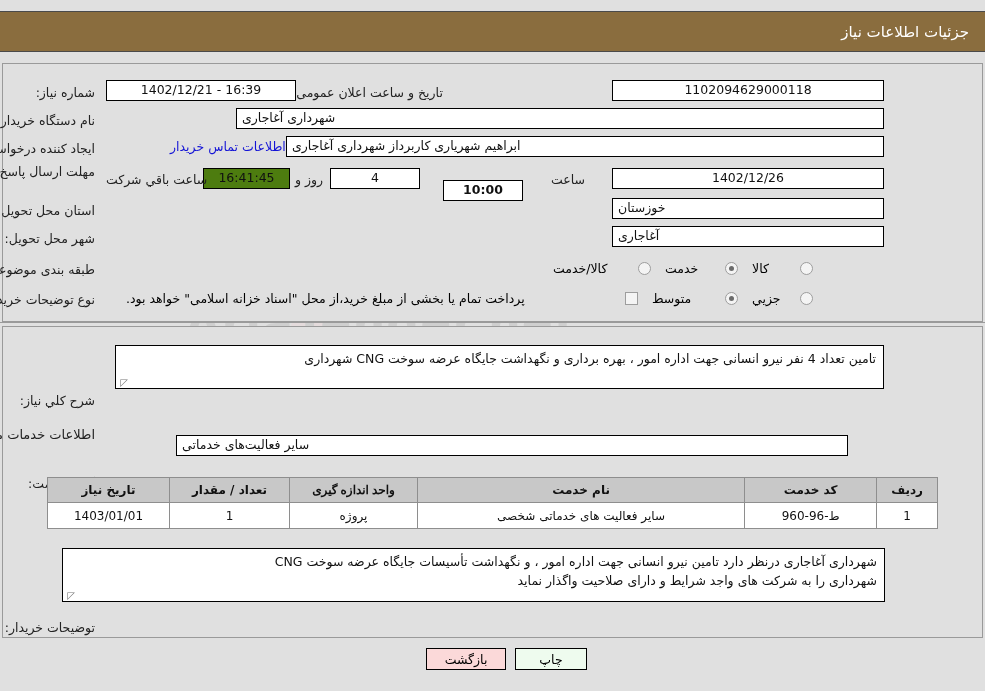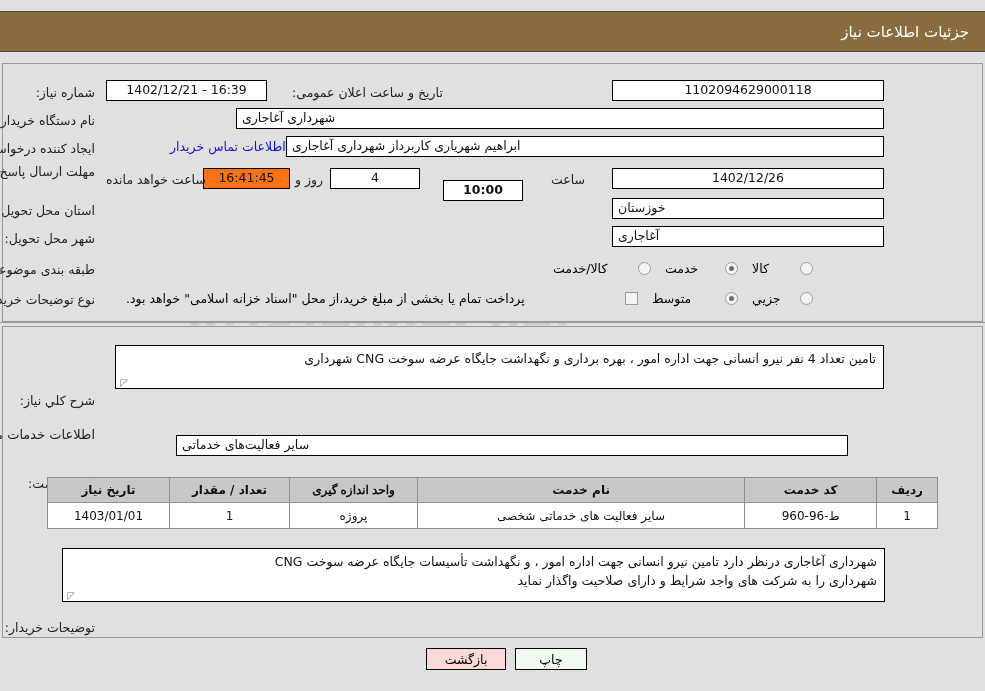--- a/index.html
+++ b/index.html
@@ -86,21 +86,21 @@
     font-size: 12.5px;
     color: #111;
     padding: 0 5px;
     line-height: 1;
     display: flex;
     align-items: center;
     z-index: 4;
   }
   .fld.center { justify-content: center; }
   .fld.right  { justify-content: flex-end; }
-  .fld.cream  { background: #f97316; }
+  .fld.cream  { background: #4d7c0f; }
   .fld.ltr    { direction: ltr; }
 
   .link {
     position: absolute;
     color: #1414d6;
     font-size: 12.5px;
     white-space: nowrap;
     cursor: pointer;
     z-index: 5;
   }
@@ -221,37 +221,37 @@
   <div class="header-bar">
     <div class="header-title">جزئیات اطلاعات نیاز</div>
   </div>
 
   <div class="panel panel-top"></div>
 
   <div class="lbl" style="right:890px; top:85px;">شماره نیاز:</div>
   <div class="fld center ltr" style="left:612px; top:80px; width:272px; height:21px;">1102094629000118</div>
 
   <div class="lbl" style="left:292px; top:85px;">تاریخ و ساعت اعلان عمومی:</div>
-  <div class="fld center ltr" style="left:106px; top:80px; width:161px; height:21px;">1402/12/21 - 16:39</div>
+  <div class="fld center ltr" style="left:106px; top:80px; width:190px; height:21px;">1402/12/21 - 16:39</div>
 
   <div class="lbl" style="right:890px; top:113px;">نام دستگاه خریدار:</div>
   <div class="fld right" style="left:236px; top:108px; width:648px; height:21px;">شهرداری آغاجاری</div>
 
   <div class="lbl" style="right:890px; top:141px;">ایجاد کننده درخواست:</div>
   <div class="fld right" style="left:286px; top:136px; width:598px; height:21px;">ابراهیم شهریاری کاربرداز شهرداری آغاجاری</div>
   <div class="link" style="left:170px; top:139px;">اطلاعات تماس خریدار</div>
 
   <div class="lbl" style="right:890px; top:163px; line-height:1.45;">مهلت ارسال پاسخ: تا تاریخ:</div>
   <div class="fld center ltr" style="left:612px; top:168px; width:272px; height:21px;">1402/12/26</div>
   <div class="lbl" style="left:551px; top:172px;">ساعت</div>
   <div class="fld center ltr" style="left:443px; top:180px; width:80px; height:21px;font-weight:bold;">10:00</div>
   <div class="fld center ltr" style="left:330px; top:168px; width:90px; height:21px;">4</div>
   <div class="lbl" style="left:295px; top:172px;">روز و</div>
   <div class="fld center cream ltr" style="left:203px; top:168px; width:87px; height:21px;">16:41:45</div>
-  <div class="lbl" style="left:106px; top:172px;">ساعت خواهد مانده</div>
+  <div class="lbl" style="left:106px; top:172px;">ساعت باقي شرکت</div>
 
   <div class="lbl" style="right:890px; top:203px;">استان محل تحویل:</div>
   <div class="fld right" style="left:612px; top:198px; width:272px; height:21px;">خوزستان</div>
 
   <div class="lbl" style="right:890px; top:231px;">شهر محل تحویل:</div>
   <div class="fld right" style="left:612px; top:226px; width:272px; height:21px;">آغاجاری</div>
 
   <div class="lbl" style="right:890px; top:262px;">طبقه بندی موضوعی:</div>
   <div class="radio" style="left:800px; top:262px;"></div>
   <div class="rlab" style="left:752px; top:261px;">کالا</div>

